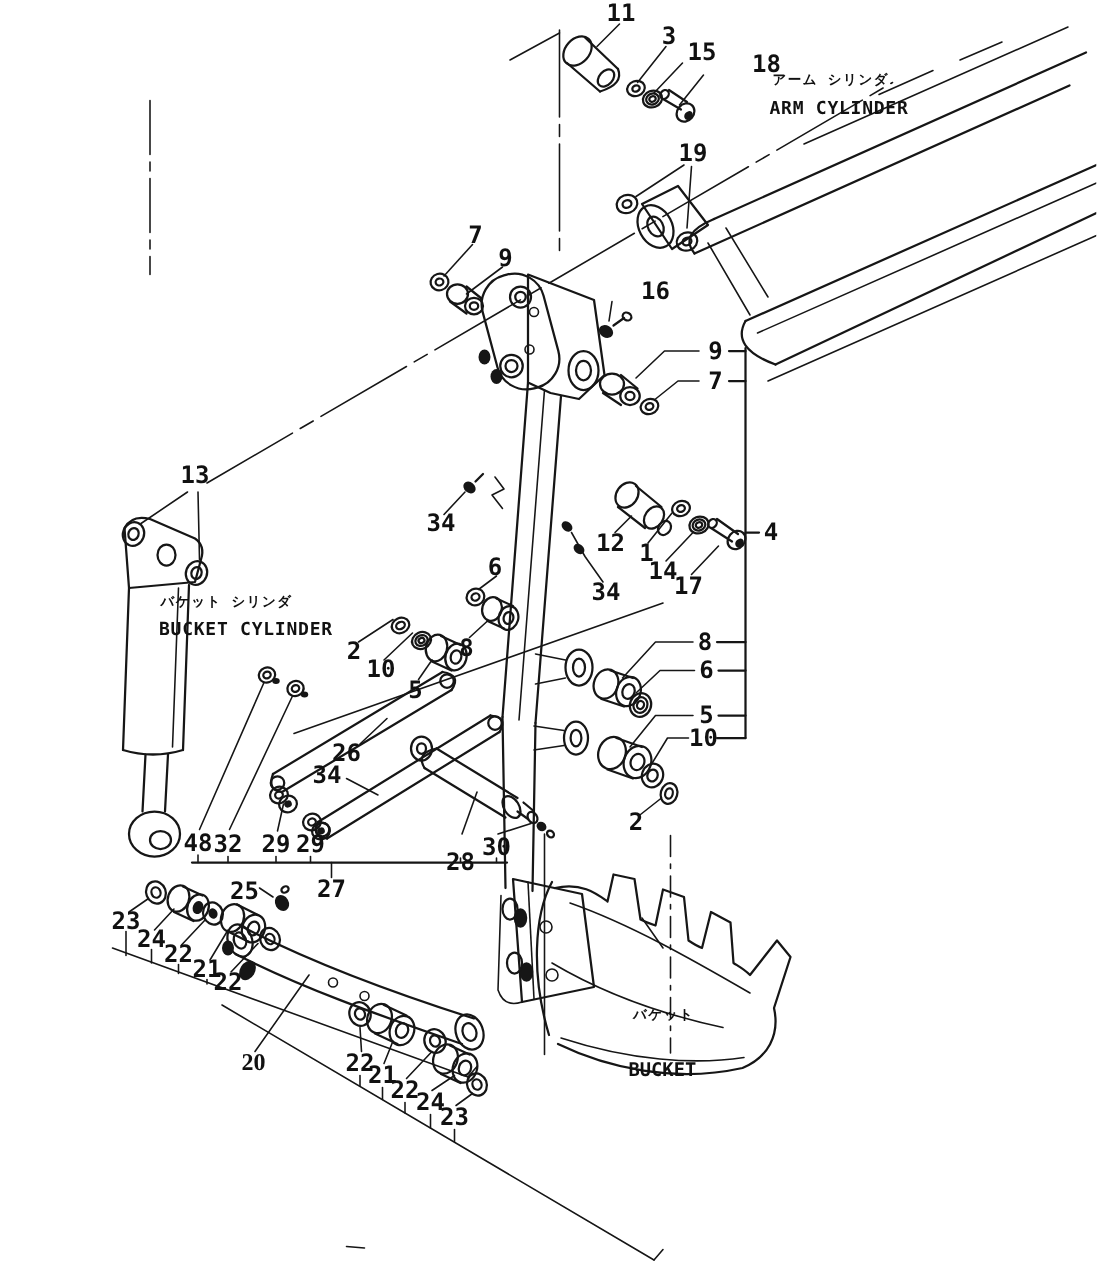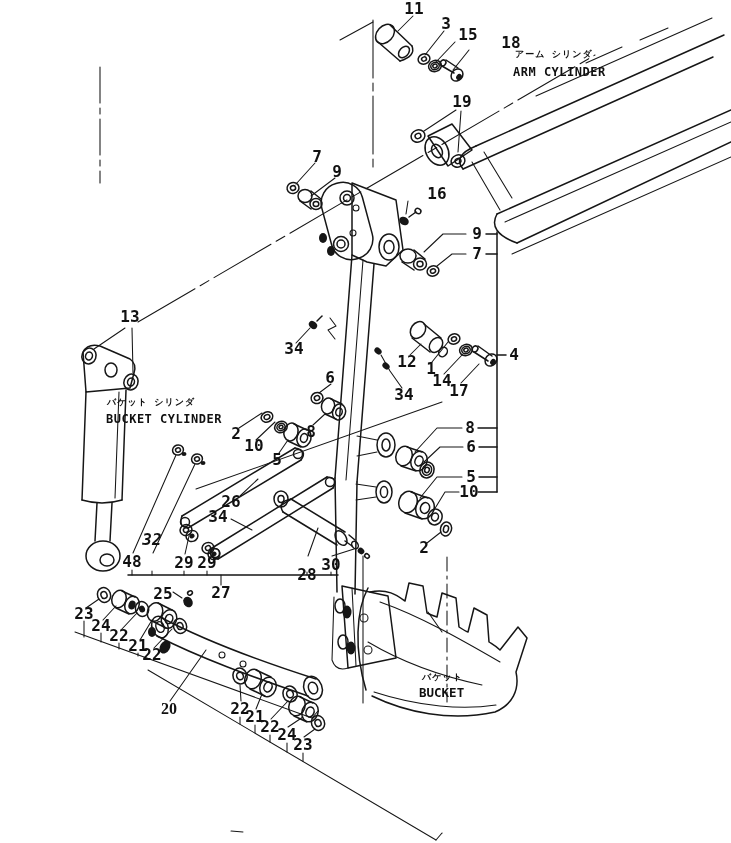--- a/index.html
+++ b/index.html
@@ -518,21 +518,21 @@
       <span class="callout" style="left: 311px; top: 432px;">8</span>
       <span class="callout" style="left: 277px; top: 460px;">5</span>
       <span class="callout" style="left: 470px; top: 428px;">8</span>
       <span class="callout" style="left: 471px; top: 447px;">6</span>
       <span class="callout" style="left: 471px; top: 477px;">5</span>
       <span class="callout" style="left: 469px; top: 492px;">10</span>
       <span class="callout" style="left: 424px; top: 548px;">2</span>
       <span class="callout" style="left: 231px; top: 502px; text-align: center;">26</span>
       <span class="callout" style="left: 218px; top: 517px;">34</span>
       <span class="callout" style="left: 132px; top: 562px;">48</span>
-      <span class="callout" style="left: 152px; top: 540px; font-style: italic;">32</span>
+      <span class="callout" style="left: 152px; top: 563px;">32</span>
       <span class="callout" style="left: 184px; top: 563px;">29</span>
       <span class="callout" style="left: 207px; top: 563px;">29</span>
       <span class="callout" style="left: 307px; top: 575px;">28</span>
       <span class="callout" style="left: 331px; top: 565px;">30</span>
       <span class="callout" style="left: 221px; top: 593px;">27</span>
       <span class="callout" style="left: 163px; top: 594px;">25</span>
       <span class="callout" style="left: 84px; top: 614px;">23</span>
       <span class="callout" style="left: 101px; top: 626px;">24</span>
       <span class="callout" style="left: 119px; top: 636px;">22</span>
       <span class="callout" style="left: 138px; top: 646px;">21</span>
@@ -545,14 +545,14 @@
       <span class="callout" style="left: 303px; top: 745px;">23</span>
     </div>
 
   <div class="seclabel jp" style="left:515px;top:50px">アーム シリンダ</div>
   <div class="seclabel en" style="left:513px;top:66px">ARM CYLINDER</div>
 
   <div class="seclabel jp" style="left:107px;top:398px">バケット シリンダ</div>
   <div class="seclabel en" style="left:106px;top:413px">BUCKET CYLINDER</div>
 
   <div class="seclabel jp" style="left:422px;top:673px">バケット</div>
-  <div class="seclabel en-sm" style="left:419px;top:687px;font-weight:bold">BUCKET</div>
+  <div class="seclabel en-sm" style="left:419px;top:707px;font-weight:bold">BUCKET</div>
 </div>
 
 </body></html>

